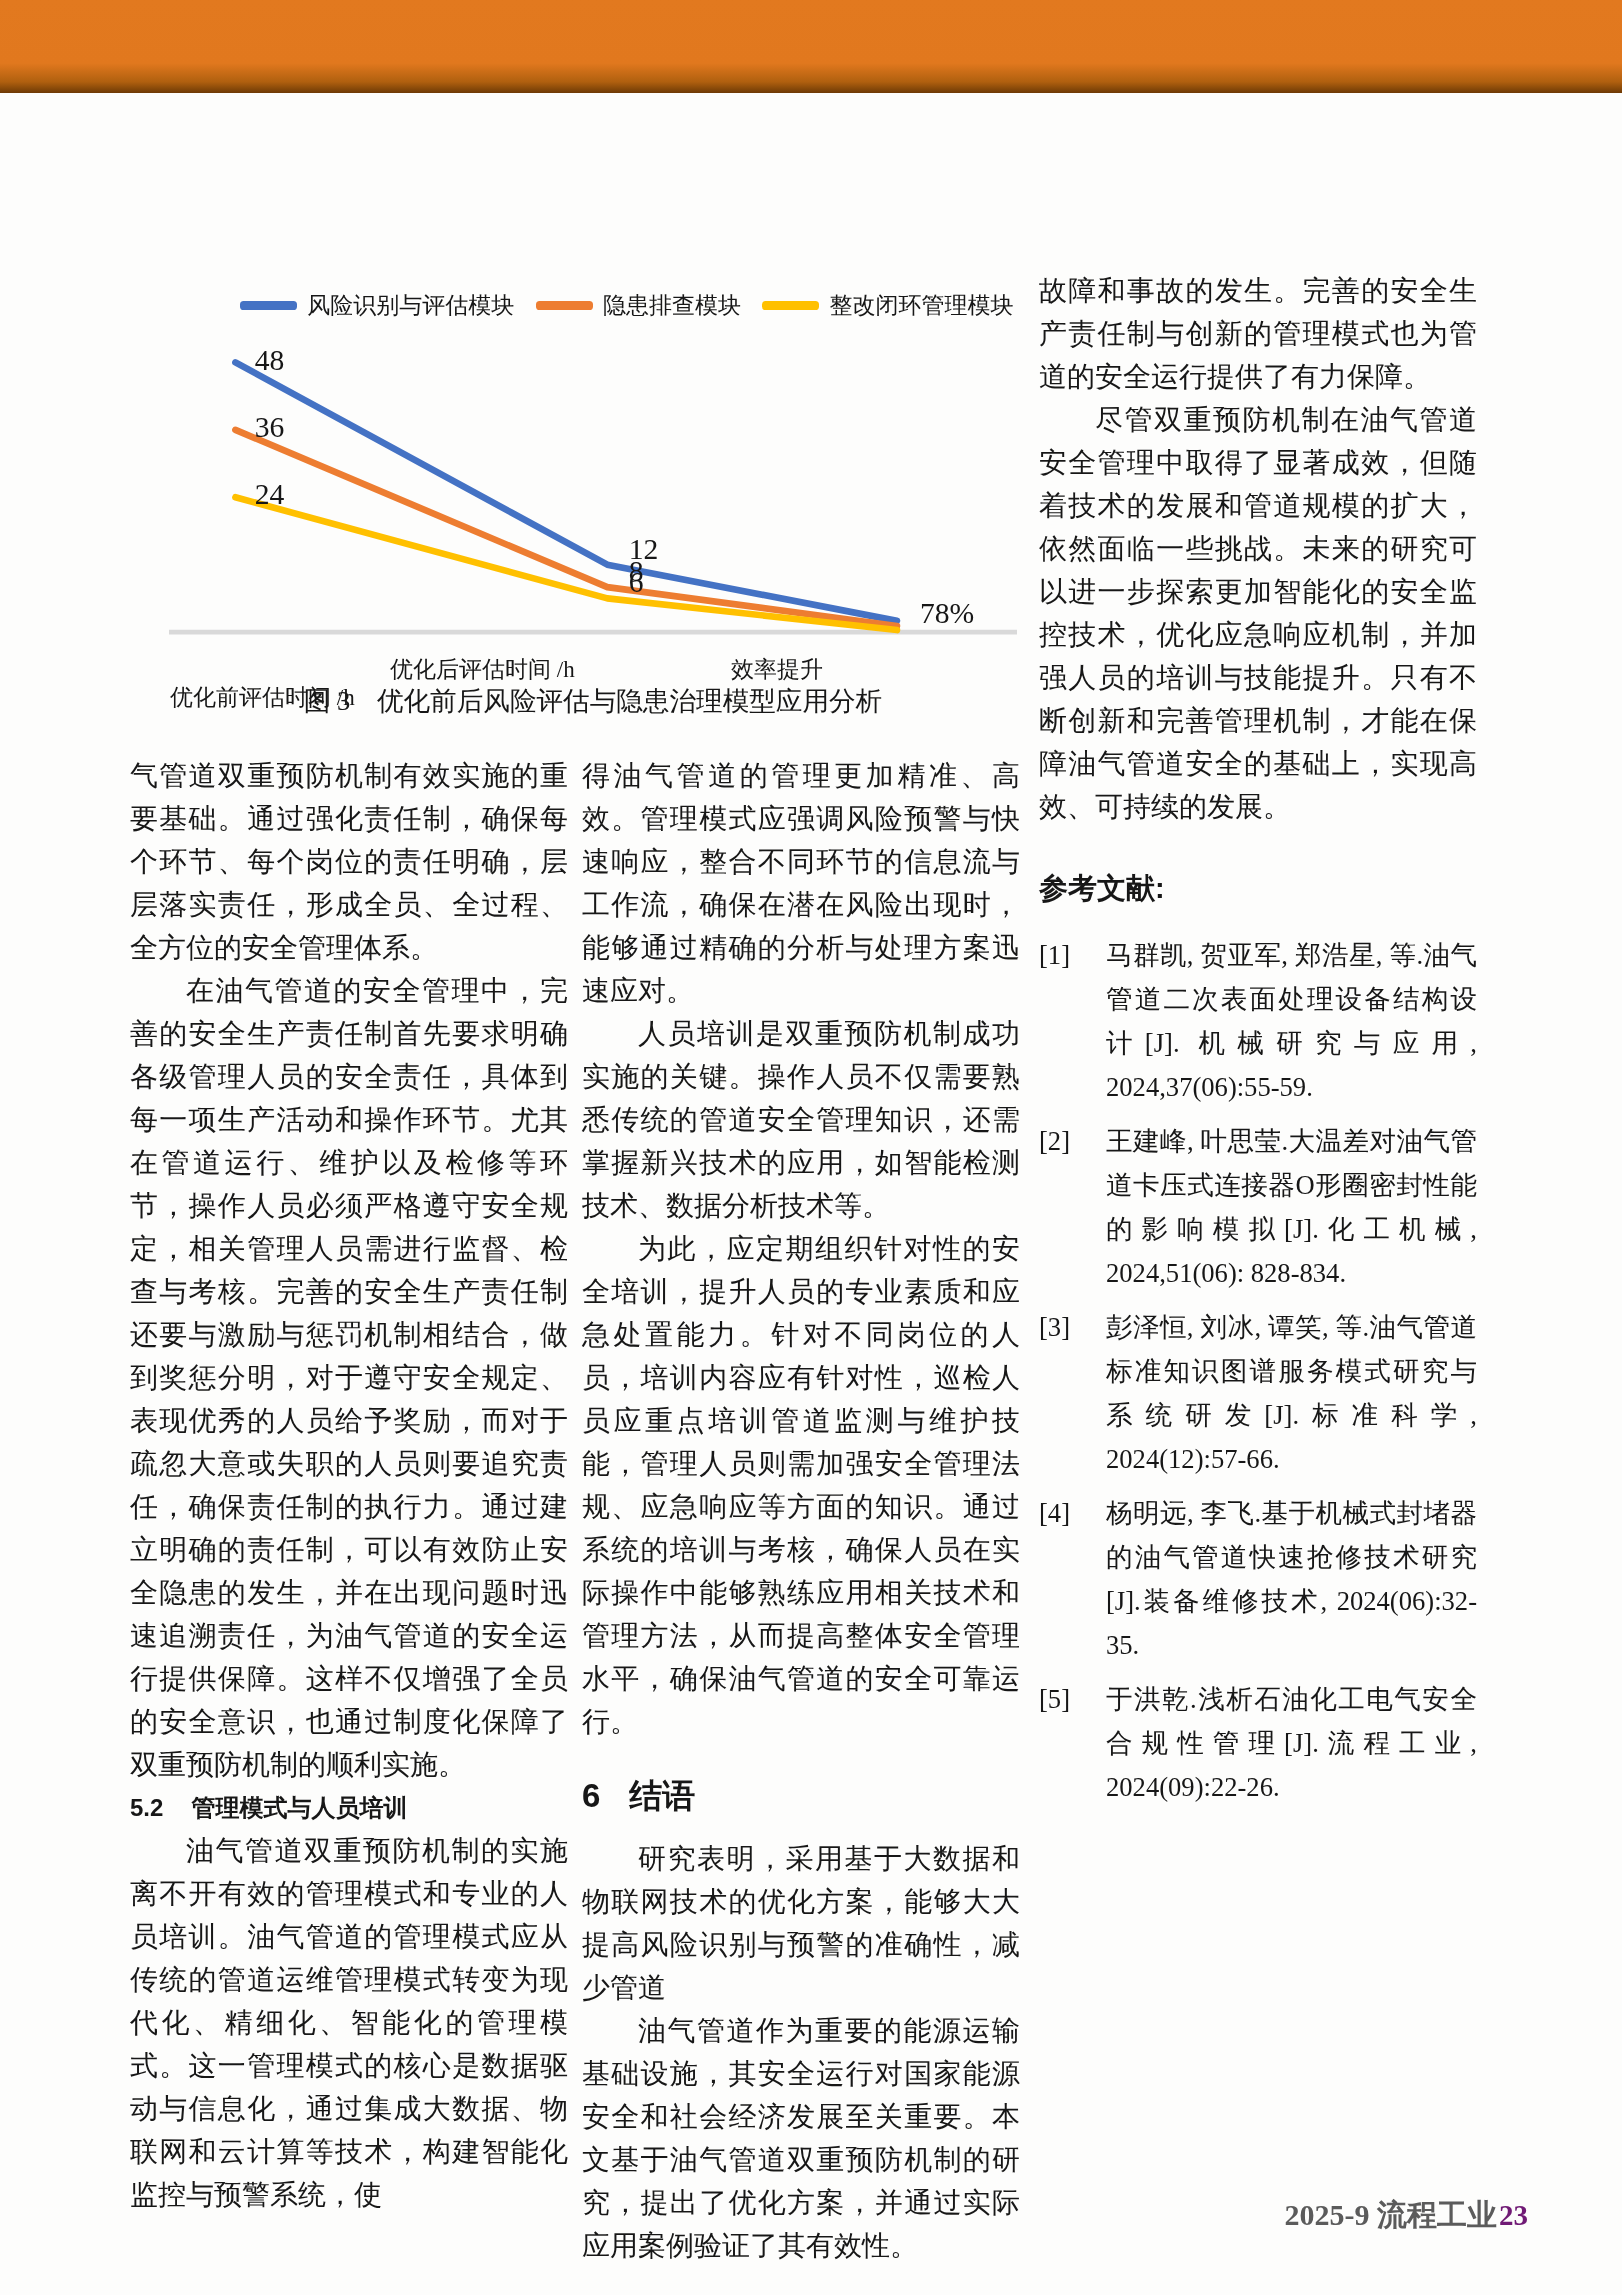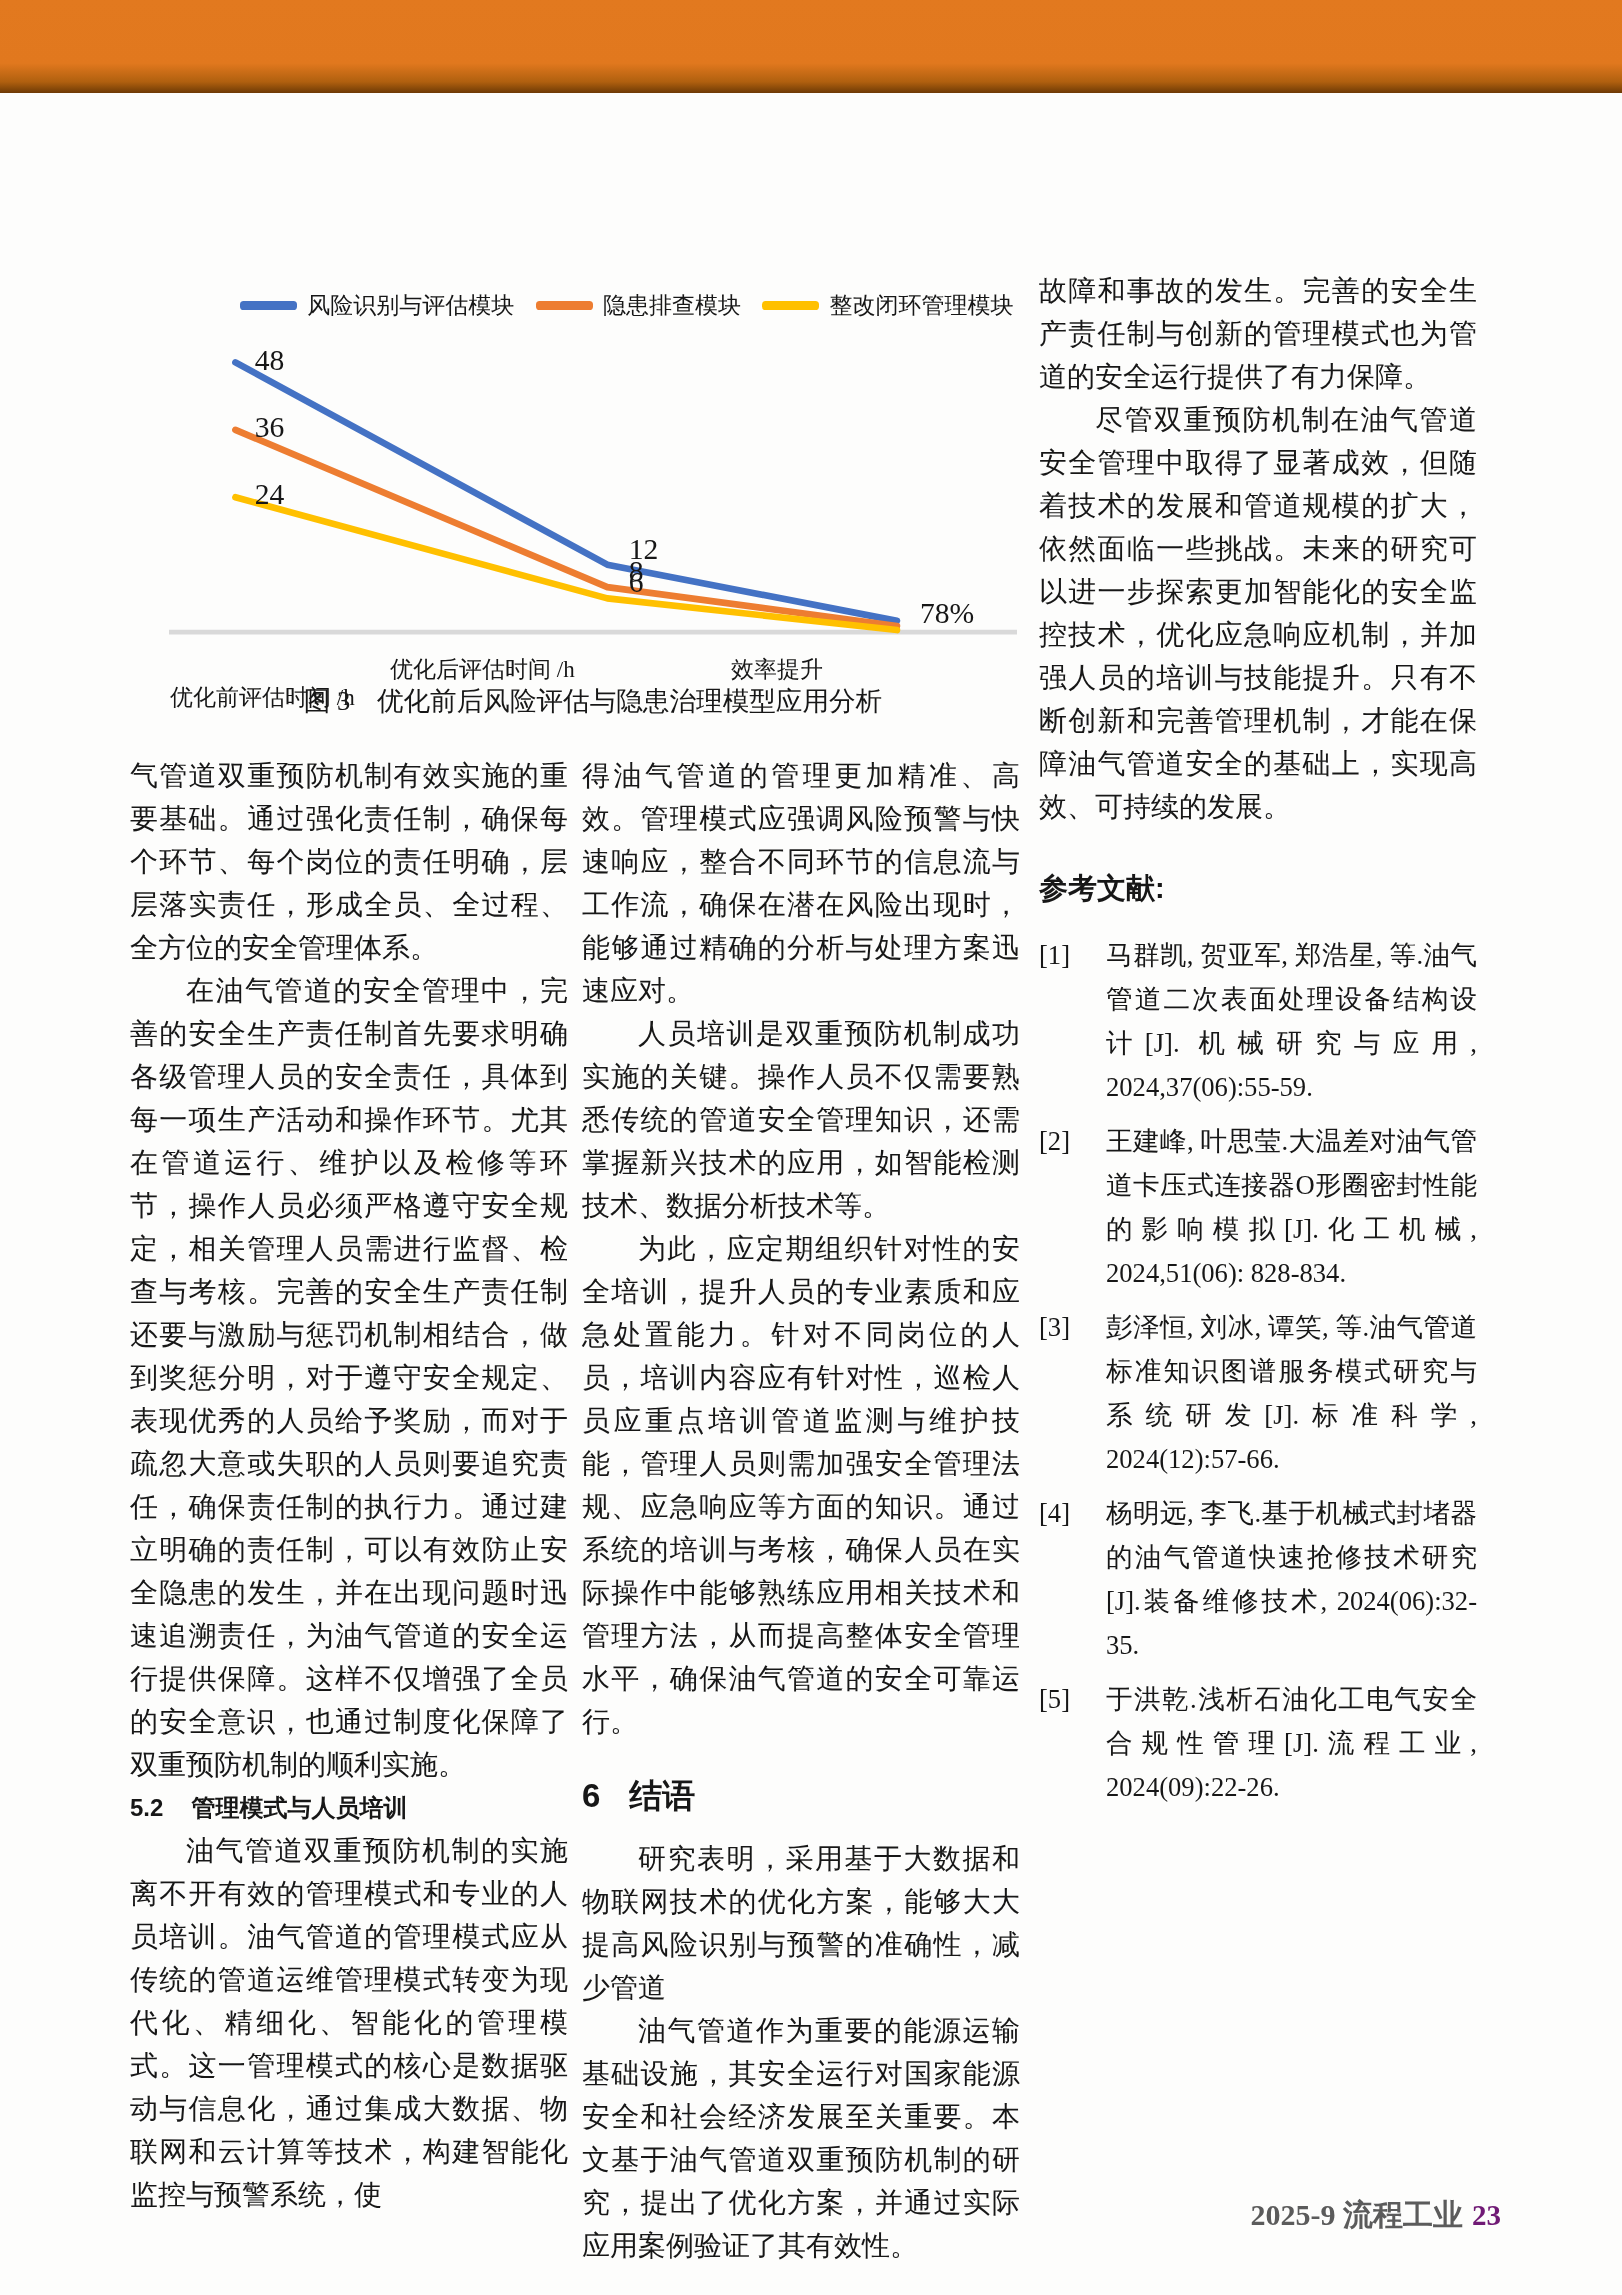--- a/index.html
+++ b/index.html
@@ -32,21 +32,21 @@
   .sec-head{font-family:"Liberation Sans", sans-serif;font-weight:bold;font-size:24px;
             line-height:43px;margin:0;display:flex;gap:28px;text-align:left;}
   .sec-head-lg{font-size:33px;line-height:46px;margin:30px 0 18.4px 0;gap:29px;}
   
   .refs-head{font-family:"Liberation Sans", sans-serif;font-weight:bold;font-size:29px;
              line-height:36px;margin:42px 0 26.6px 0;text-align:left;}
   .ref{display:flex;margin:0 0 10.2px 0;font-size:26.6px;line-height:44px;}
   .ref .rid{flex:0 0 67px;}
   .ref .rtx{flex:1;text-align:justify;text-justify:inter-character;}
   
-  .footer{position:absolute;top:2195px;right:122px;display:flex;align-items:baseline;gap:9px;justify-content:flex-end;}
+  .footer{position:absolute;top:2195px;right:95px;display:flex;align-items:baseline;gap:2px;justify-content:flex-end;}
   .footer .issue{color:#5b5b5b;font-size:30px;font-weight:bold;}
   .footer .pg{color:#701a75;font-size:29px;font-weight:bold;}
 </style>
 </head>
 <body>
 
 <div class="page">
 
   <div class="topbar"></div>
 

